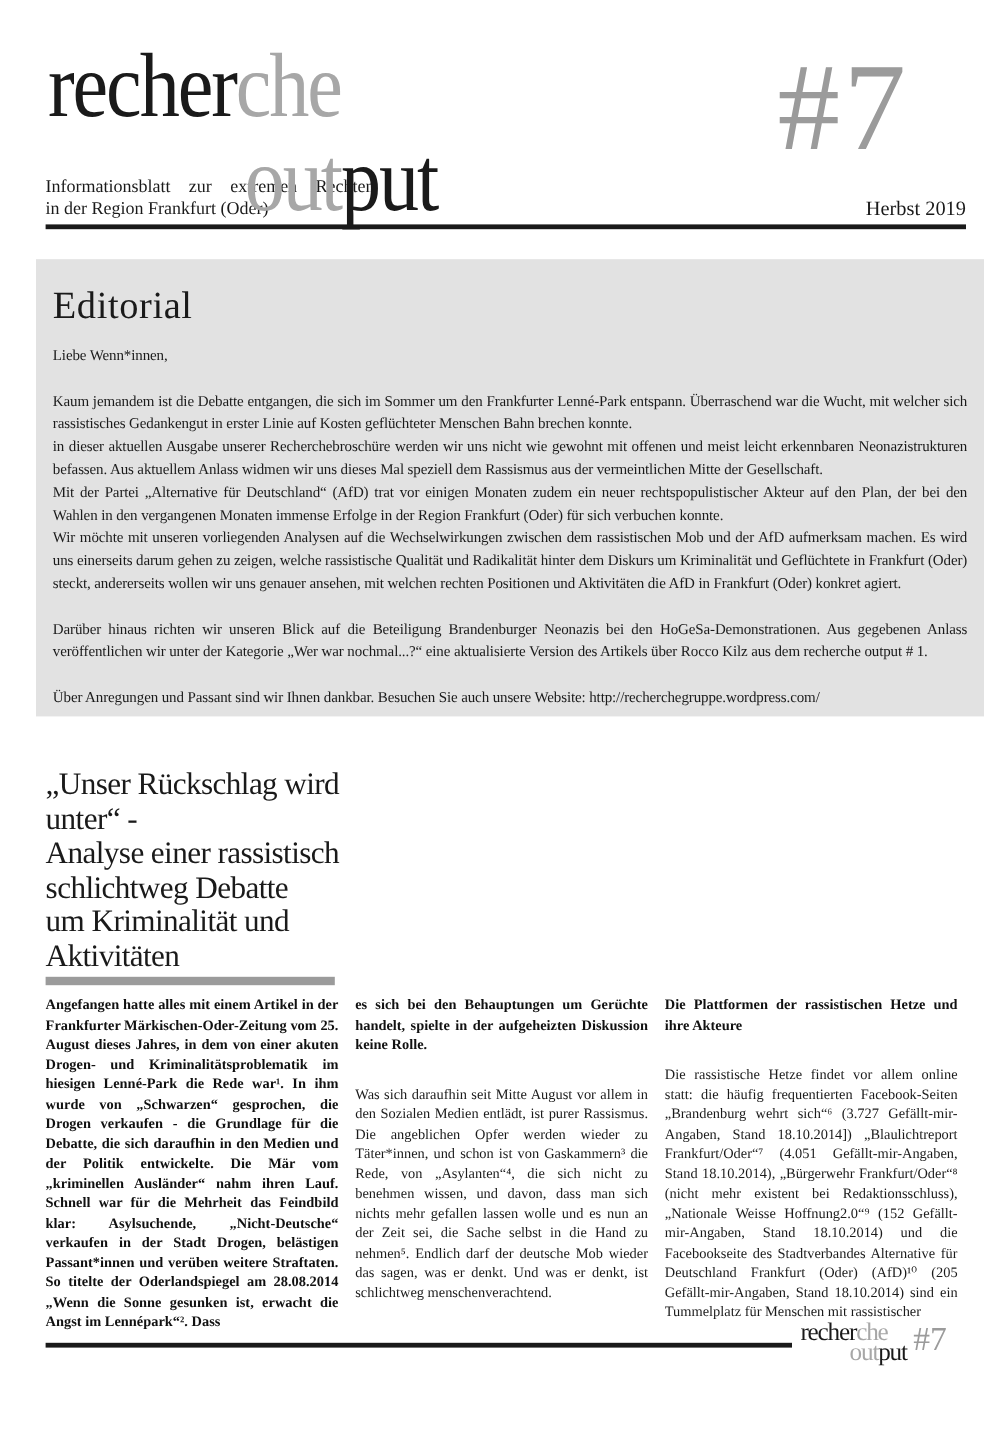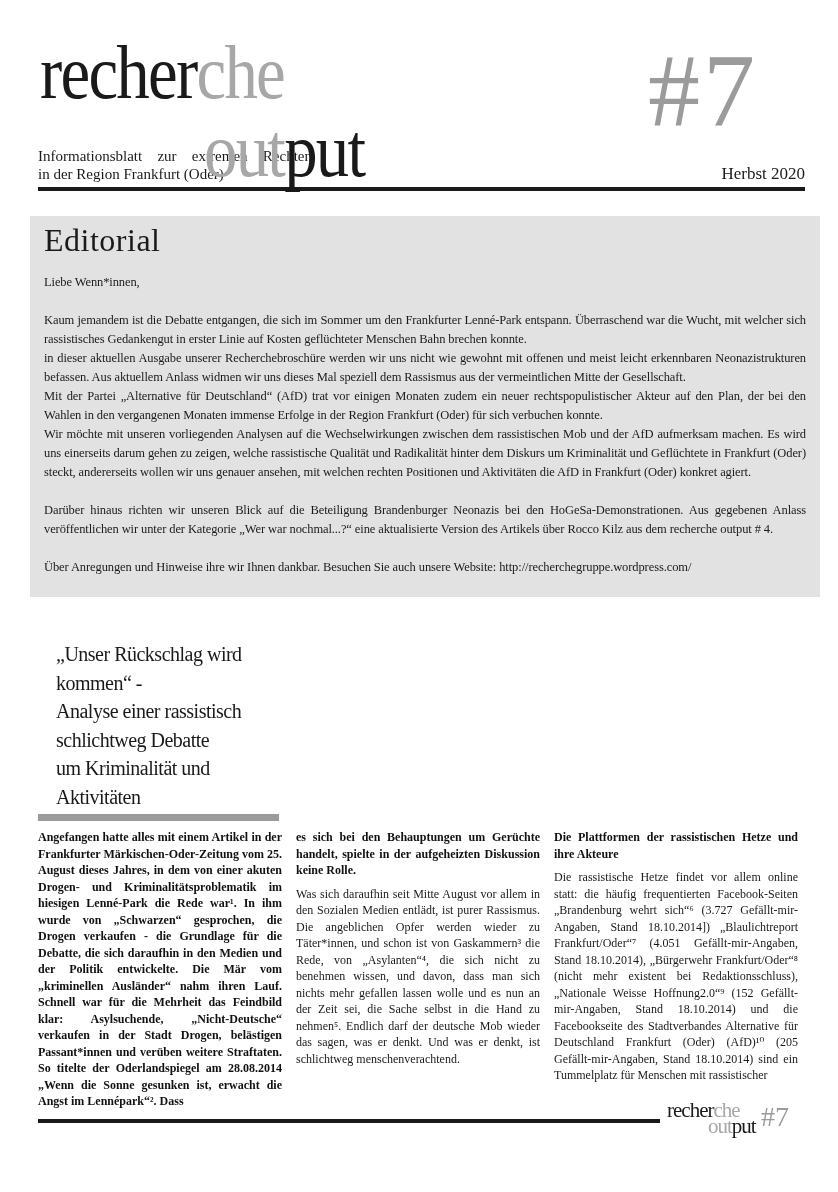--- a/index.html
+++ b/index.html
@@ -26,43 +26,43 @@
   #subtitle { position:absolute; left:38px; top:147px; width:274px; font-size:15px; line-height:18px; }
   #subtitle .l1 { text-align:justify; text-align-last:justify; }
 
   #edition { position:absolute; right:33px; top:164px; font-size:17px; }
 
   #masthead-rule { position:absolute; left:38px; top:187px; width:767px; height:4px; background:#1a1a1a; z-index:2; }
 
   
   #editorial {
     position:absolute; left:30px; top:216px; width:790px; height:381px;
-    background:#e2e2e2; box-sizing:border-box; padding:6px 12px; overflow:hidden;
+    background:#e2e2e2; box-sizing:border-box; padding:20px 12px; overflow:hidden;
   }
   #editorial h2 { margin:0 0 14px 2px; font-size:32px; font-weight:normal; letter-spacing:0.5px; }
   .ed-text { font-size:12.5px; line-height:19px; letter-spacing:-0.1px; }
   .ed-greeting { margin:0 0 19px 2px; }
   .ed-p { margin:0 2px; text-align:justify; }
   .ed-p.gap { margin-top:19px; }
   .ed-signoff { margin:19px 2px 0 2px; text-align:right; }
 
   
-  #article-heading { position:absolute; left:56px; top:640px; font-size:20px; line-height:28.5px; letter-spacing:-0.5px; }
+  #article-heading { position:absolute; left:38px; top:640px; font-size:26px; line-height:28.5px; letter-spacing:-0.5px; }
   #article-heading div { white-space:nowrap; }
   #heading-bar { position:absolute; left:38px; top:814px; width:241px; height:7px; background:#9b9b9b; }
 
   #columns {
     position:absolute; left:38px; top:829px; width:760px; height:286px;
     display:flex; gap:14px; overflow:hidden;
     font-size:12px; line-height:16.5px;
   }
   .col { width:244px; text-align:justify; }
   .col p { margin:0; }
   .col .bold { font-weight:bold; color:#111111; }
-  .col .after-gap { margin-top:7px; }
+  .col .after-gap { margin-top:25px; }
 
   
   #footer-rule { position:absolute; left:38px; top:1119px; width:622px; height:4px; background:#1a1a1a; }
   #footer-logo { position:absolute; left:667px; top:1100px; width:132px; height:46px; }
   #footer-logo .fl { position:absolute; line-height:1; letter-spacing:-1px; font-size:21px; white-space:nowrap; }
   #footer-logo .fl1 { left:0; top:0; }
   #footer-logo .fl2 { left:41px; top:16px; }
   #footer-logo .fl-issue { position:absolute; left:94px; top:3px; font-size:28px; line-height:1; color:#9b9b9b; letter-spacing:0; }
 </style>
 </head>
@@ -77,41 +77,41 @@
     <span class="wm-gray">out</span><span>put</span>
   </div>
 
   <div id="issue-number">#7</div>
 
   <div id="subtitle">
     <div class="l1">Informationsblatt zur extremen Rechten</div>
     <div class="l2">in der Region Frankfurt (Oder)</div>
   </div>
 
-  <div id="edition">Herbst 2020</div>
+  <div id="edition">Herbst 2019</div>
 
   <div id="masthead-rule"></div>
 
   <div id="editorial">
     <h2>Editorial</h2>
     <div class="ed-text">
       <p class="ed-greeting">Liebe Wenn*innen,</p>
       <p class="ed-p">Kaum jemandem ist die Debatte entgangen, die sich im Sommer um den Frankfurter Lenné-Park entspann. Überraschend war die Wucht, mit welcher sich rassistisches Gedankengut in erster Linie auf Kosten geflüchteter Menschen Bahn brechen konnte.</p>
       <p class="ed-p">in dieser aktuellen Ausgabe unserer Recherchebroschüre werden wir uns nicht wie gewohnt mit offenen und meist leicht erkennbaren Neonazistrukturen befassen. Aus aktuellem Anlass widmen wir uns dieses Mal speziell dem Rassismus aus der vermeintlichen Mitte der Gesellschaft.</p>
       <p class="ed-p">Mit der Partei „Alternative für Deutschland“ (AfD) trat vor einigen Monaten zudem ein neuer rechtspopulistischer Akteur auf den Plan, der bei den Wahlen in den vergangenen Monaten immense Erfolge in der Region Frankfurt (Oder) für sich verbuchen konnte.</p>
       <p class="ed-p">Wir möchte mit unseren vorliegenden Analysen auf die Wechselwirkungen zwischen dem rassistischen Mob und der AfD aufmerksam machen. Es wird uns einerseits darum gehen zu zeigen, welche rassistische Qualität und Radikalität hinter dem Diskurs um Kriminalität und Geflüchtete in Frankfurt (Oder) steckt, andererseits wollen wir uns genauer ansehen, mit welchen rechten Positionen und Aktivitäten die AfD in Frankfurt (Oder) konkret agiert.</p>
-      <p class="ed-p gap">Darüber hinaus richten wir unseren Blick auf die Beteiligung Brandenburger Neonazis bei den HoGeSa-Demonstrationen. Aus gegebenen Anlass veröffentlichen wir unter der Kategorie „Wer war nochmal...?“ eine aktualisierte Version des Artikels über Rocco Kilz aus dem recherche output # 4.</p>
-      <p class="ed-p gap">Über Anregungen und Hinweise ihre wir Ihnen dankbar. Besuchen Sie auch unsere Website: http://recherchegruppe.wordpress.com/</p>
+      <p class="ed-p gap">Darüber hinaus richten wir unseren Blick auf die Beteiligung Brandenburger Neonazis bei den HoGeSa-Demonstrationen. Aus gegebenen Anlass veröffentlichen wir unter der Kategorie „Wer war nochmal...?“ eine aktualisierte Version des Artikels über Rocco Kilz aus dem recherche output # 1.</p>
+      <p class="ed-p gap">Über Anregungen und Passant sind wir Ihnen dankbar. Besuchen Sie auch unsere Website: http://recherchegruppe.wordpress.com/</p>
       <p class="ed-signoff">Eure antifaschistische recherchegruppe frankfurt (Oder)</p>
     </div>
   </div>
 
   <div id="article-heading">
     <div>„Unser Rückschlag wird</div>
-    <div>kommen“ -</div>
+    <div>unter“ -</div>
     <div>Analyse einer rassistisch</div>
     <div>schlichtweg Debatte</div>
     <div>um Kriminalität und</div>
     <div>Aktivitäten</div>
   </div>
   <div id="heading-bar"></div>
 
   <div id="columns">
     <div class="col">
       <p class="bold">Angefangen hatte alles mit einem Artikel in der Frankfurter Märkischen-Oder-Zeitung vom 25. August dieses Jahres, in dem von einer akuten Drogen- und Kriminalitätsproblematik im hiesigen Lenné-Park die Rede war¹. In ihm wurde von „Schwarzen“ gesprochen, die Drogen verkaufen - die Grundlage für die Debatte, die sich daraufhin in den Medien und der Politik entwickelte. Die Mär vom „kriminellen Ausländer“ nahm ihren Lauf. Schnell war für die Mehrheit das Feindbild klar: Asylsuchende, „Nicht-Deutsche“ verkaufen in der Stadt Drogen, belästigen Passant*innen und verüben weitere Straftaten. So titelte der Oderlandspiegel am 28.08.2014 „Wenn die Sonne gesunken ist, erwacht die Angst im Lennépark“². Dass</p>

